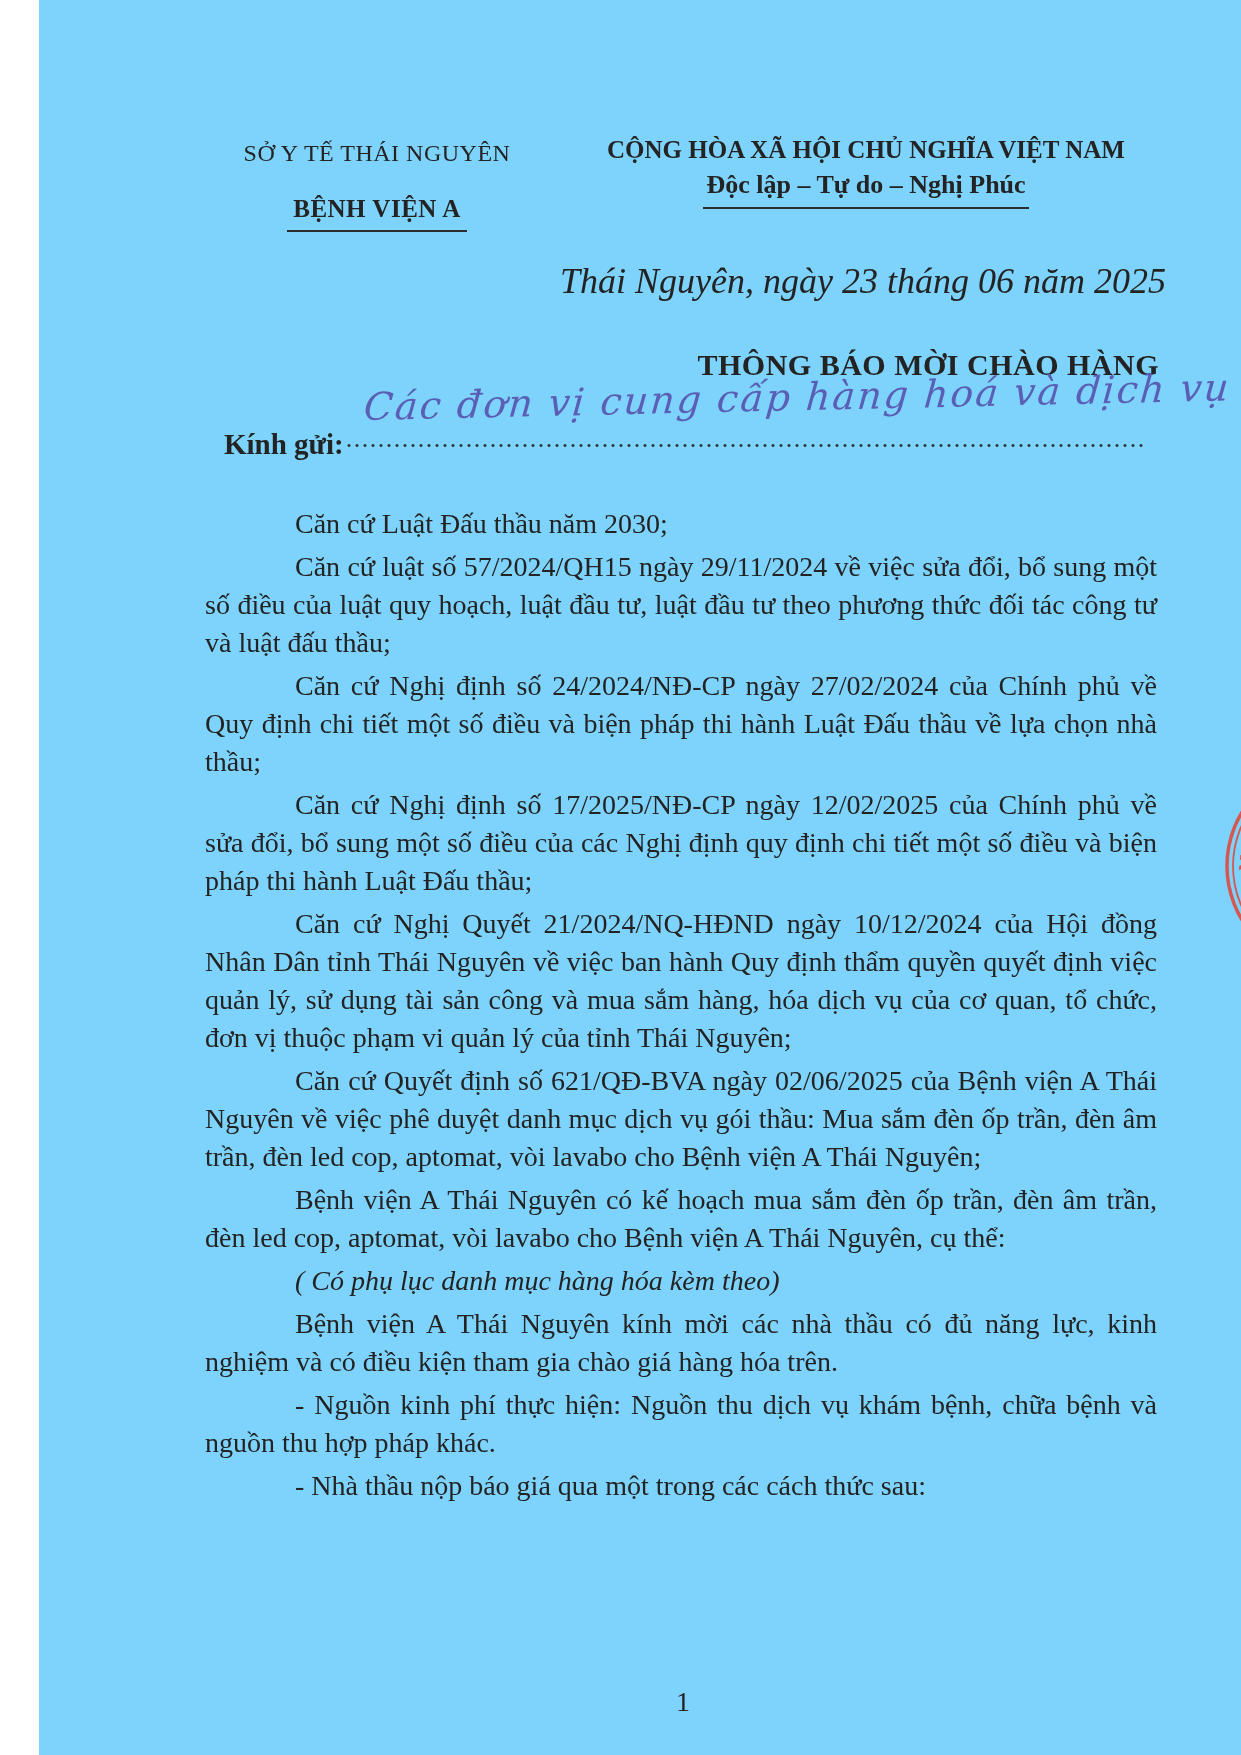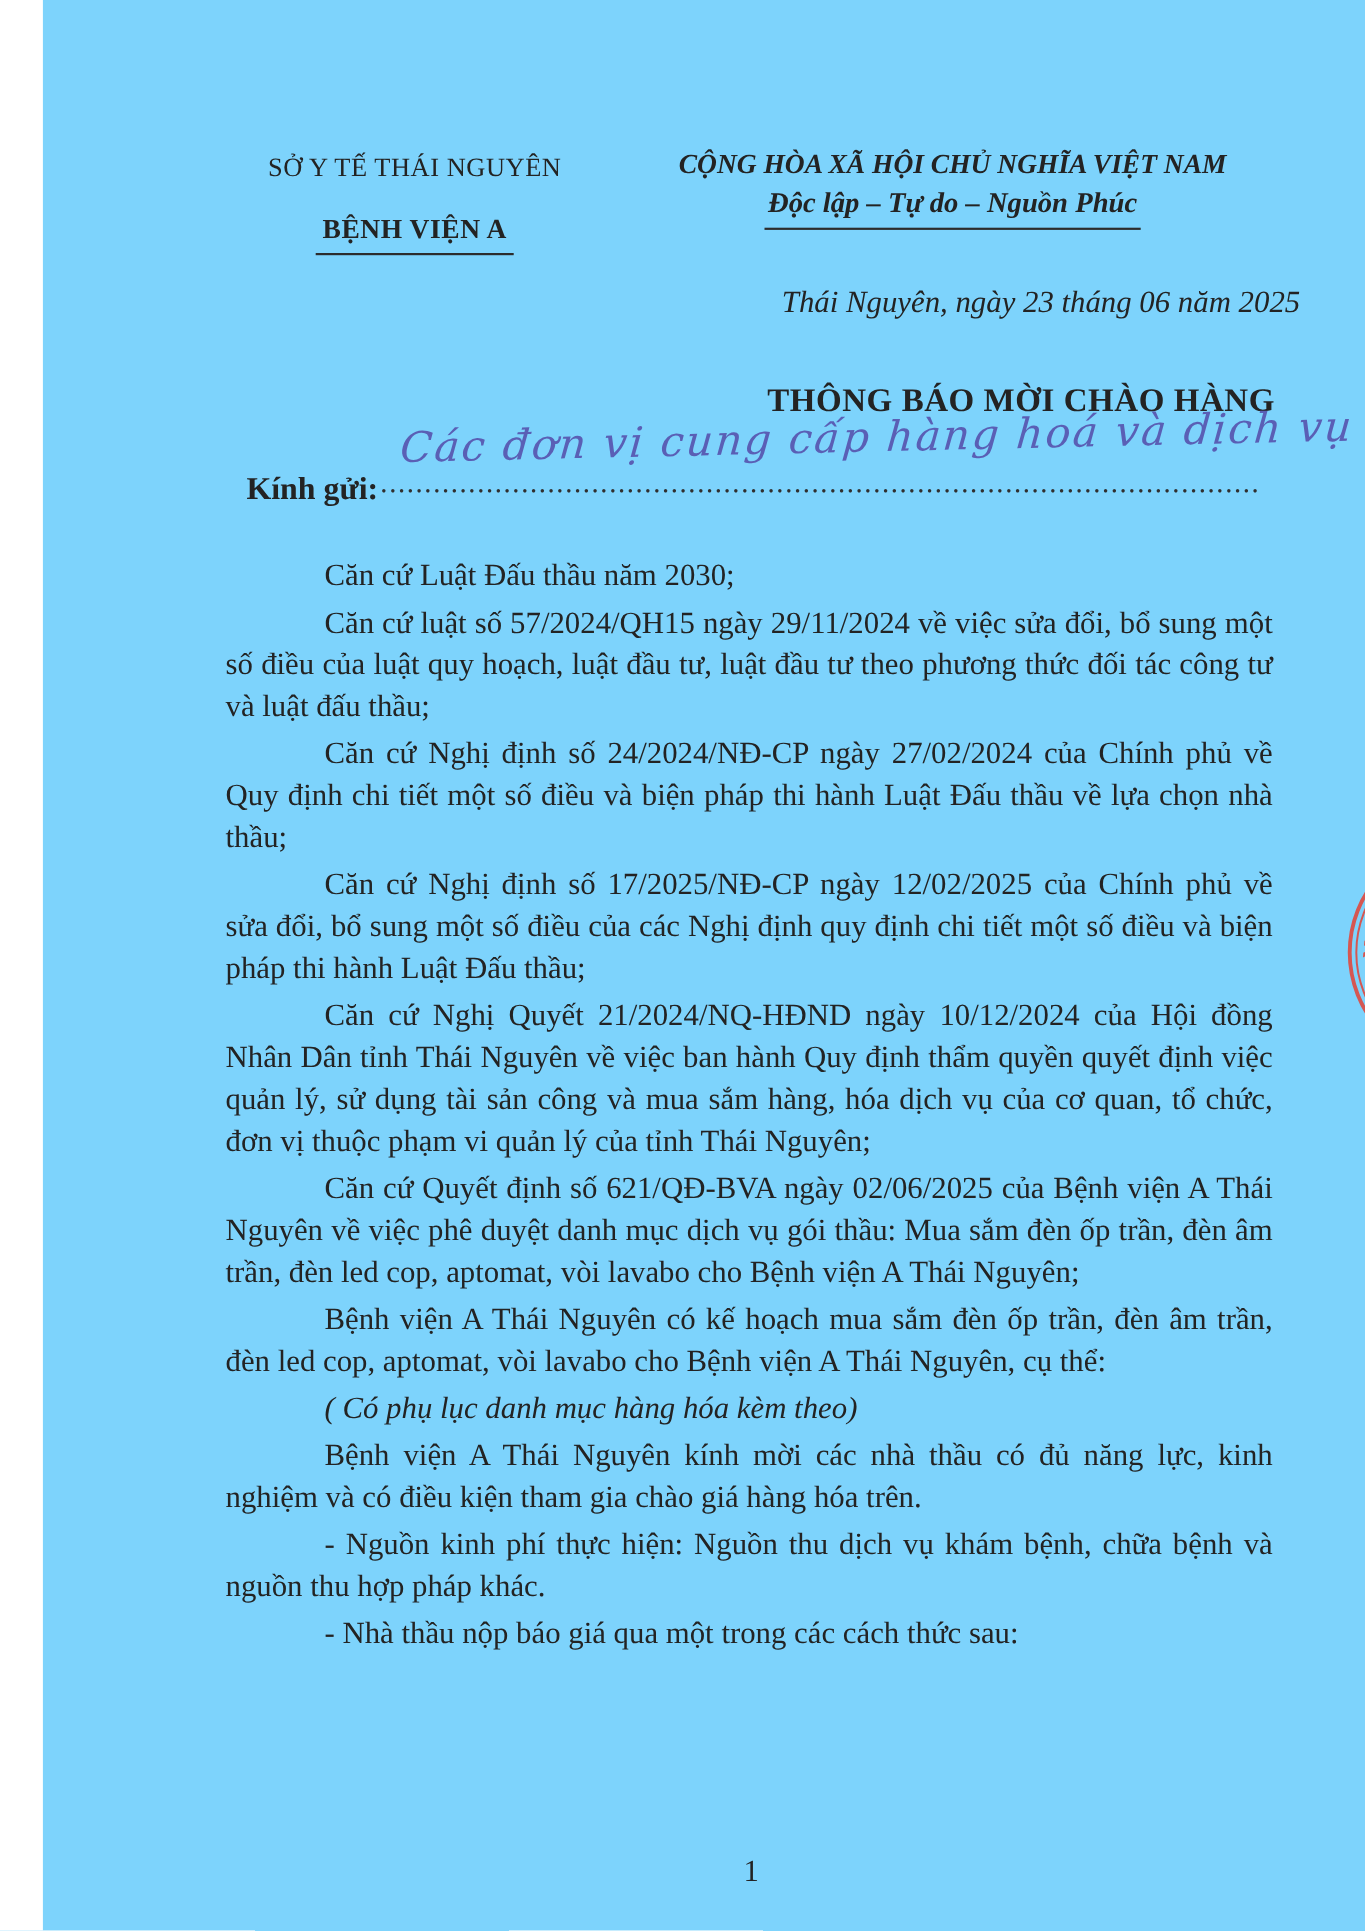--- a/index.html
+++ b/index.html
@@ -18,31 +18,31 @@
     text-align:center;line-height:1.25;
   }
   .org-parent{font-size:24px;letter-spacing:.5px;white-space:nowrap;}
   .org-name{
     display:inline-block;margin-top:5px;
     font-size:25px;font-weight:bold;letter-spacing:.5px;
     padding:0 6px 6px;border-bottom:2px solid #2c2c2c;white-space:nowrap;
   }
   .national-block{
     position:absolute;left:546px;top:134px;width:562px;
-    text-align:center;line-height:1.25;font-style:italic;
+    text-align:center;line-height:1.25;
   }
   .national-title{font-size:25px;font-weight:bold;white-space:nowrap;}
   .national-motto{
     display:inline-block;margin-top:4px;
     font-size:26px;font-weight:bold;
     padding:0 3px 5px;border-bottom:2px solid #2c2c2c;white-space:nowrap;
   }
   .date-line{
-    position:absolute;left:168px;top:260px;width:975px;
-    text-align:right;font-style:italic;font-size:28px;white-space:nowrap;
+    position:absolute;left:152px;top:260px;width:975px;
+    text-align:right;font-style:italic;font-size:36px;white-space:nowrap;
   }
   
   .doc-title{
     position:absolute;left:168px;top:348px;width:952px;
     text-align:right;font-size:30px;font-weight:bold;letter-spacing:.5px;
   }
   .salutation{
     position:absolute;left:185px;top:424px;width:935px;white-space:nowrap;
   }
   .salutation-label{font-size:29px;font-weight:bold;}
@@ -84,21 +84,21 @@
 
 <div class="page">
 
   <div class="org-block">
     <div class="org-parent">SỞ Y TẾ THÁI NGUYÊN</div><br>
     <span class="org-name">BỆNH VIỆN A</span>
   </div>
 
   <div class="national-block">
     <div class="national-title">CỘNG HÒA XÃ HỘI CHỦ NGHĨA VIỆT NAM</div>
-    <span class="national-motto">Độc lập – Tự do – Nguồn Phúc</span>
+    <span class="national-motto">Độc lập – Tự do – Nghị Phúc</span>
   </div>
 
   <div class="date-line">Thái Nguyên, ngày 23 tháng 06 năm 2025</div>
 
   <div class="doc-title">THÔNG BÁO MỜI CHÀO HÀNG</div>
 
   <div class="salutation">
     <span class="salutation-label">Kính gửi:</span><span class="salutation-dots">......................................................................................................................................................</span>
     <span class="handwritten">Các đơn vị cung cấp hàng hoá và dịch vụ</span>
   </div>

